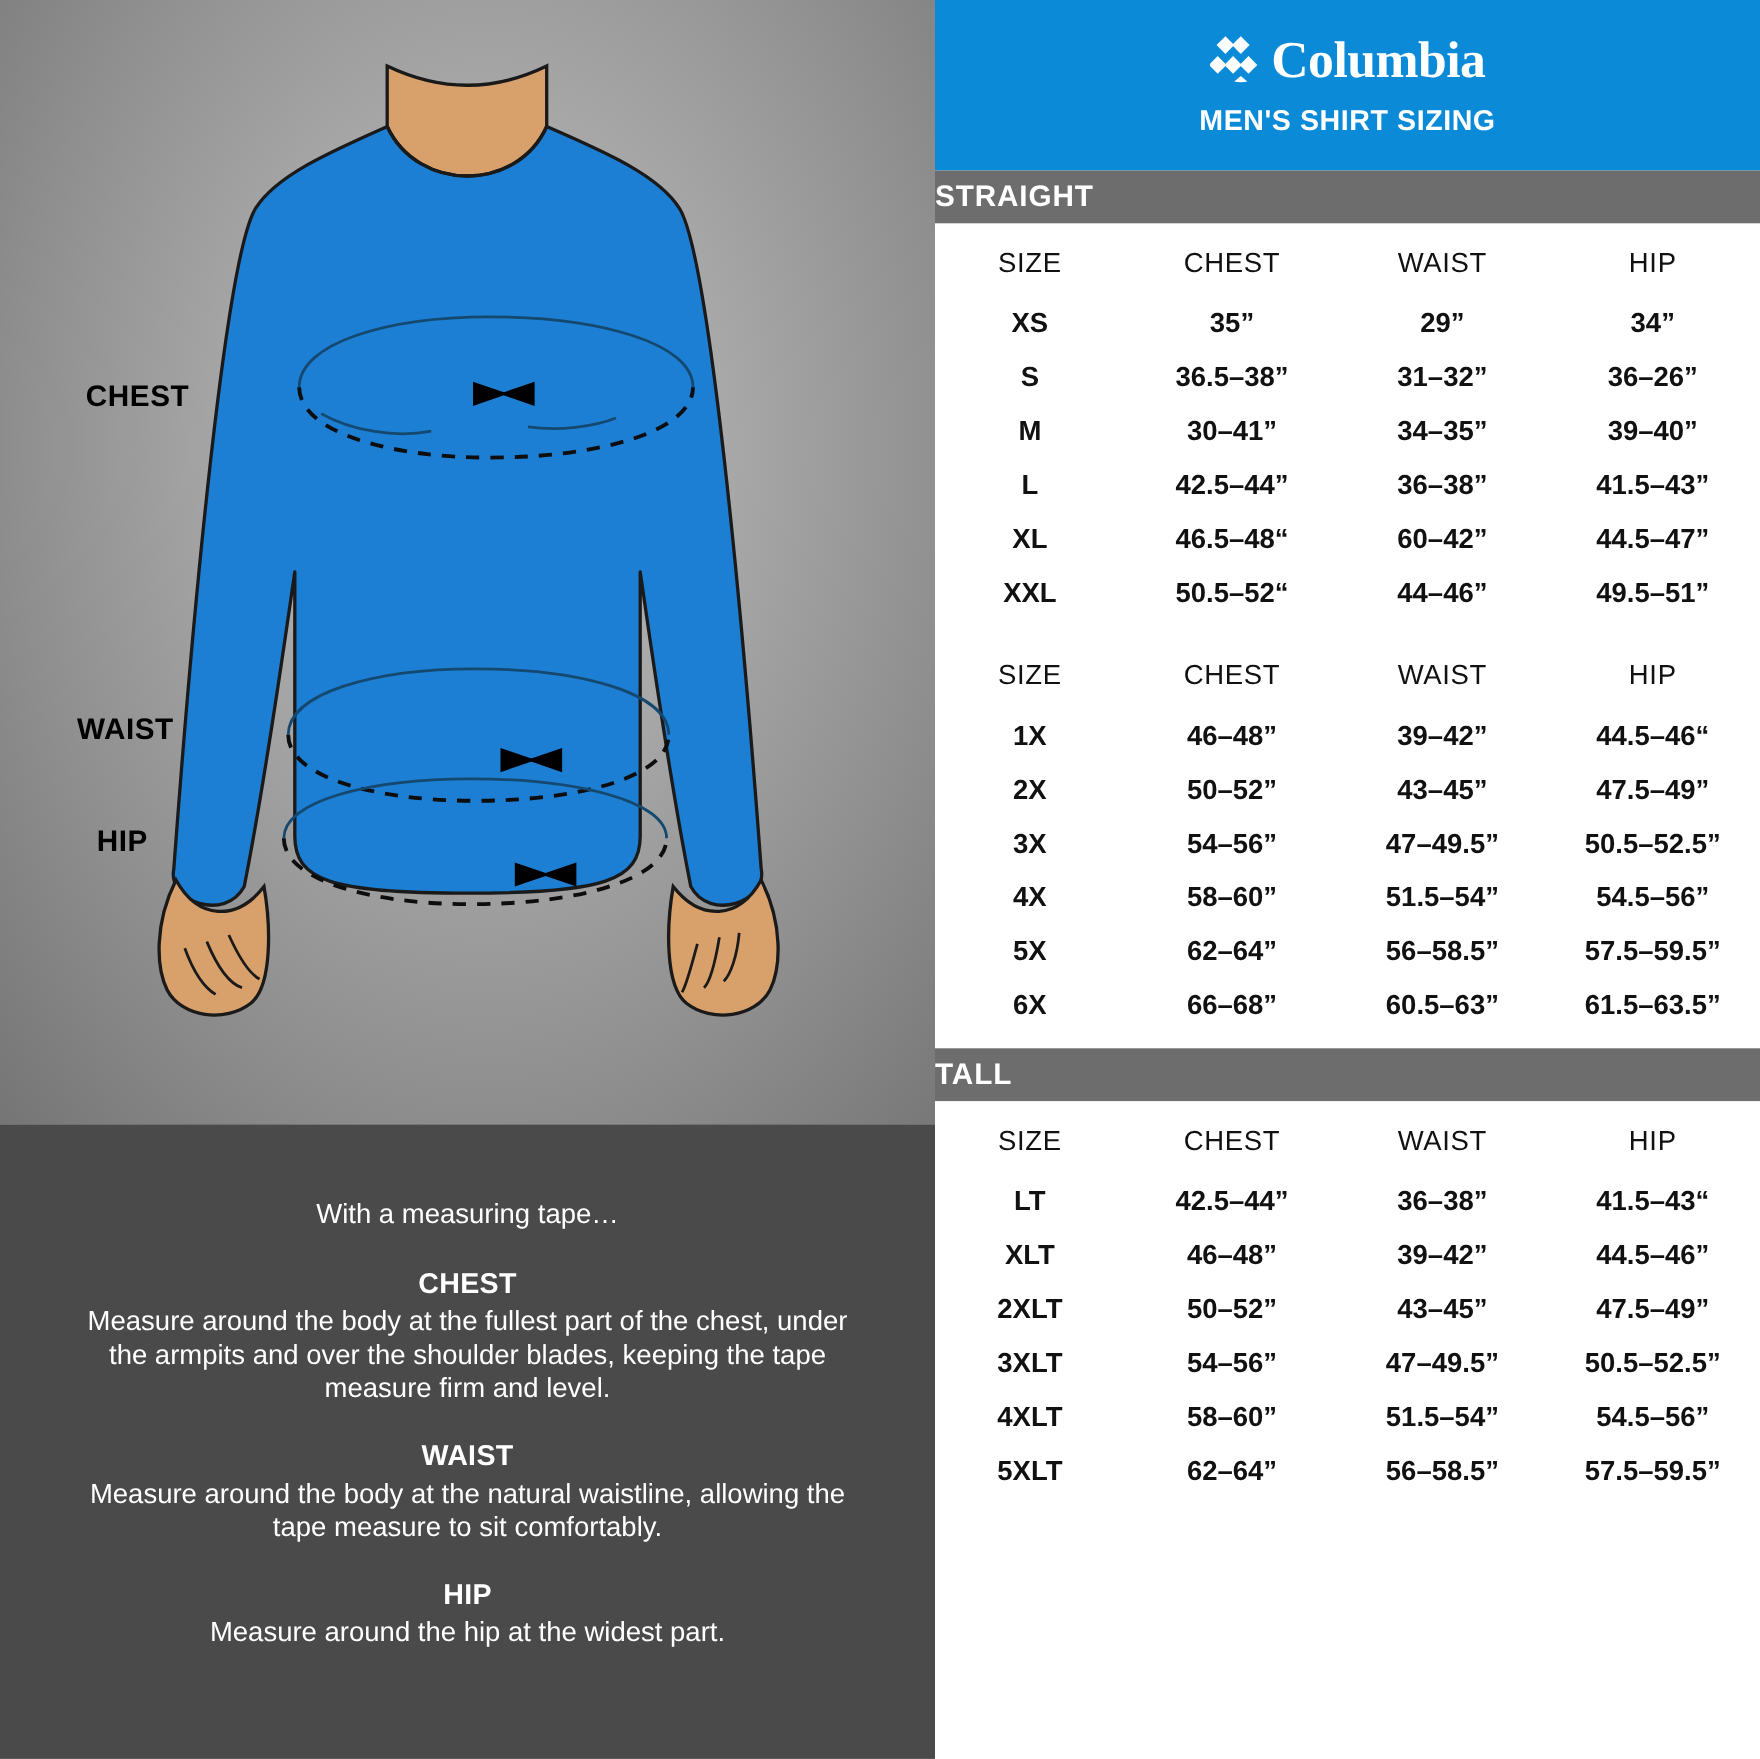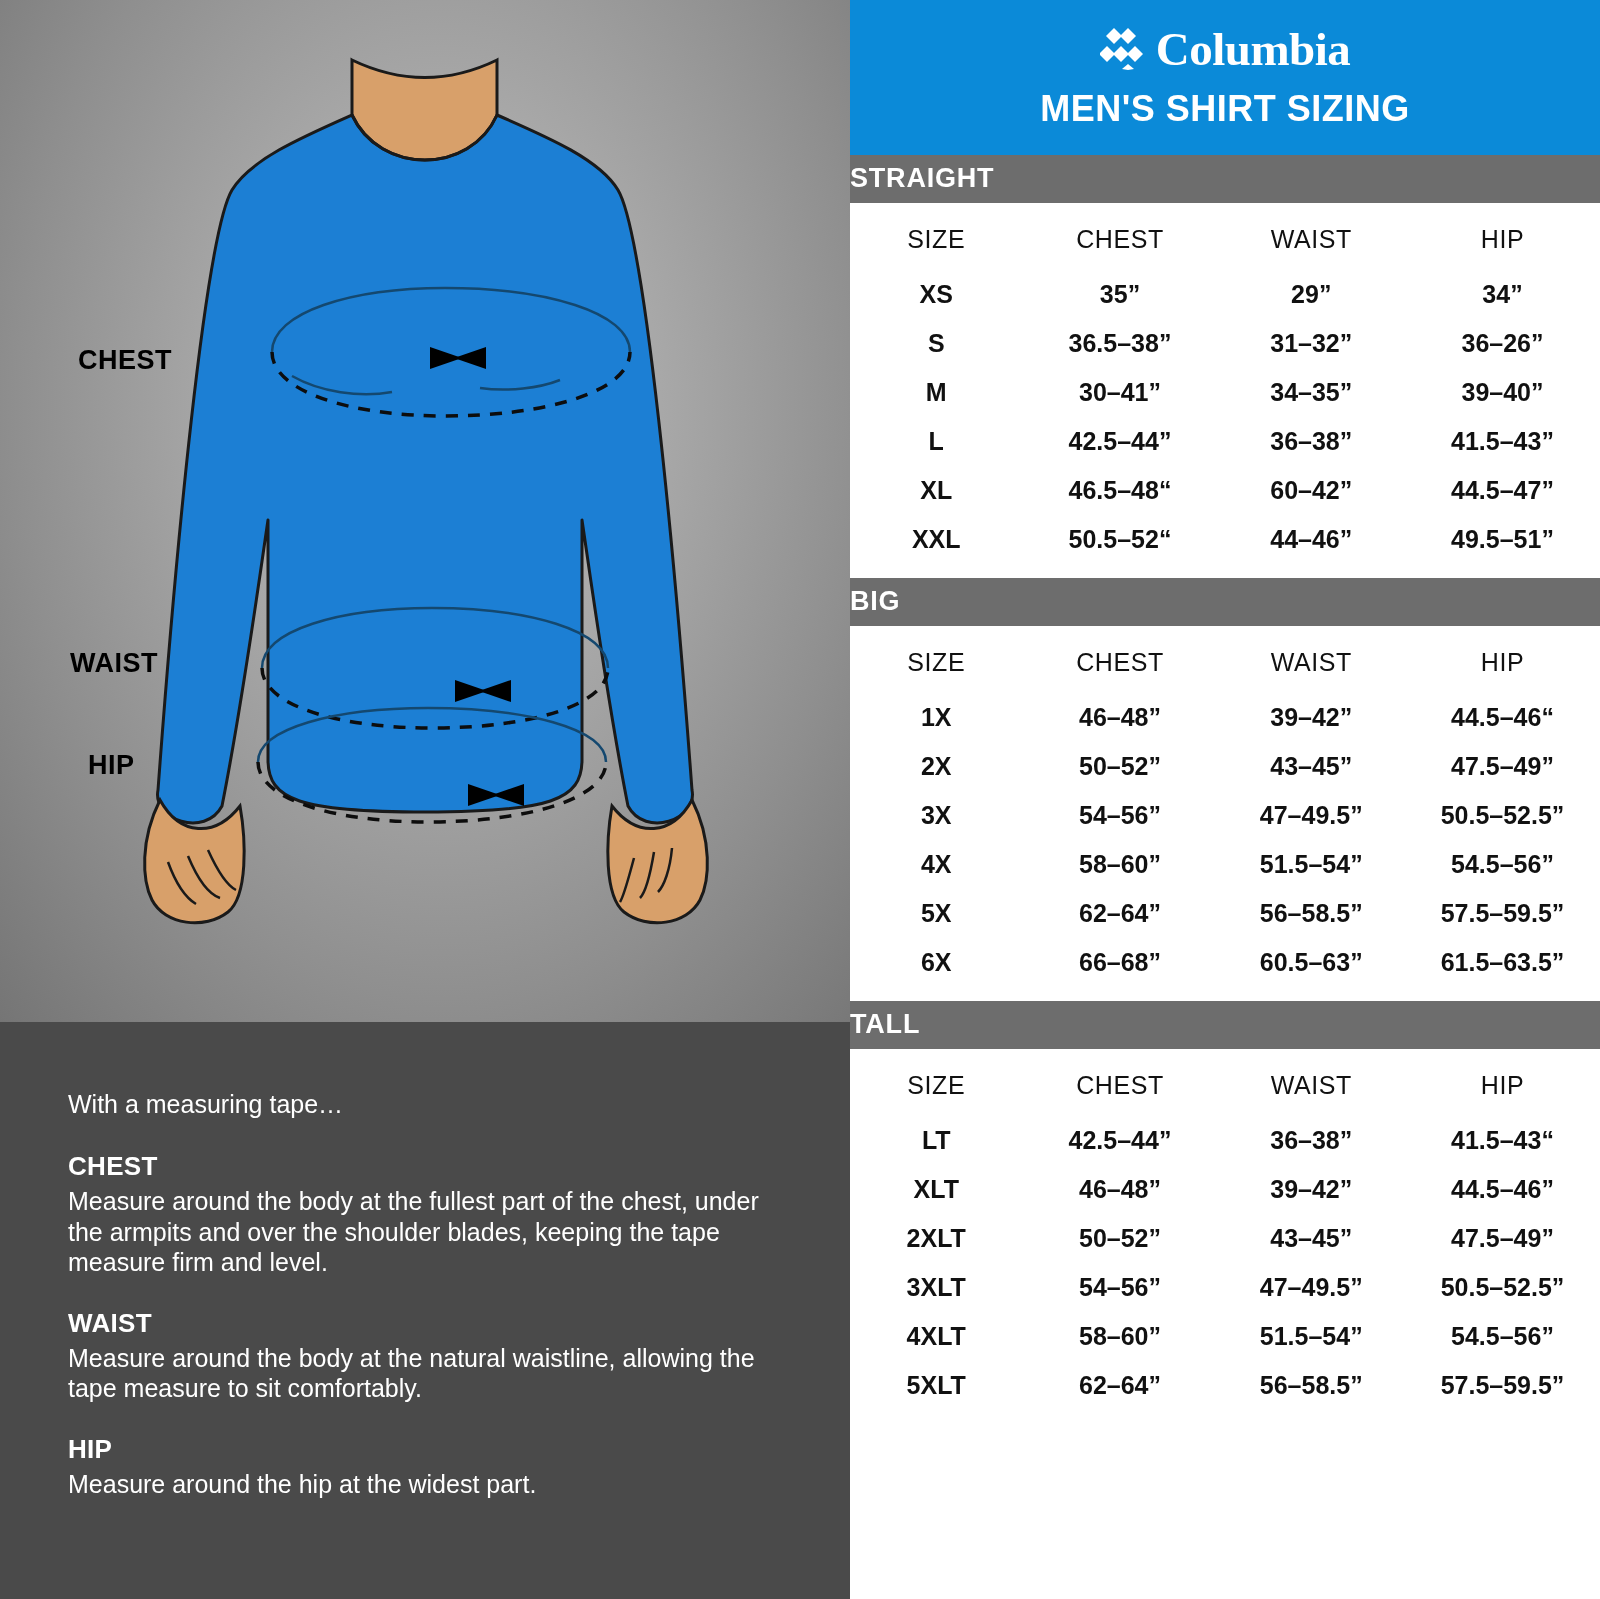--- a/index.html
+++ b/index.html
@@ -31,20 +31,21 @@
   }
   #label-chest { left: 78px; top: 345px; }
   #label-waist { left: 70px; top: 648px; }
   #label-hip   { left: 88px; top: 750px; }
 
   .instructions {
     width: 850px; height: 577px;
     background: #4a4a4a;
     color: #ffffff;
     padding: 68px 68px 0 68px;
+    text-align: center;
   }
   .instructions .intro {
     font-size: 25px;
     margin-bottom: 32px;
     font-weight: 400;
   }
   .instructions h3 {
     font-size: 26px;
     font-weight: 700;
     letter-spacing: 0.3px;
@@ -73,21 +74,21 @@
   .brandline { display: flex; align-items: center; }
   .brandname {
     font-size: 47px;
     font-weight: 700;
     font-family: "Liberation Serif", serif;
     letter-spacing: -0.5px;
     line-height: 1;
   }
   .brandtitle {
     margin-top: 14px;
-    font-size: 36px;
+    font-size: 26px;
     font-weight: 700;
     letter-spacing: 0.5px;
   }
 
   .section-header {
     background: #6d6d6d;
     color: #ffffff;
     font-weight: 700;
     font-size: 27px;
     letter-spacing: 0.8px;
@@ -268,21 +269,20 @@
           <tr>
             <td>XXL</td>
             <td>50.5–52“</td>
             <td>44–46”</td>
             <td>49.5–51”</td>
           </tr>
         </tbody>
       </table>
     </div>
 
-    <div class="section-header">BIG</div>
     <div class="tbl-wrap">
       <table class="sizes">
         <colgroup>
             <col class="col-size">
             <col class="col-chest">
             <col class="col-waist">
             <col class="col-hip">
           </colgroup>
         <thead>
           <tr>

